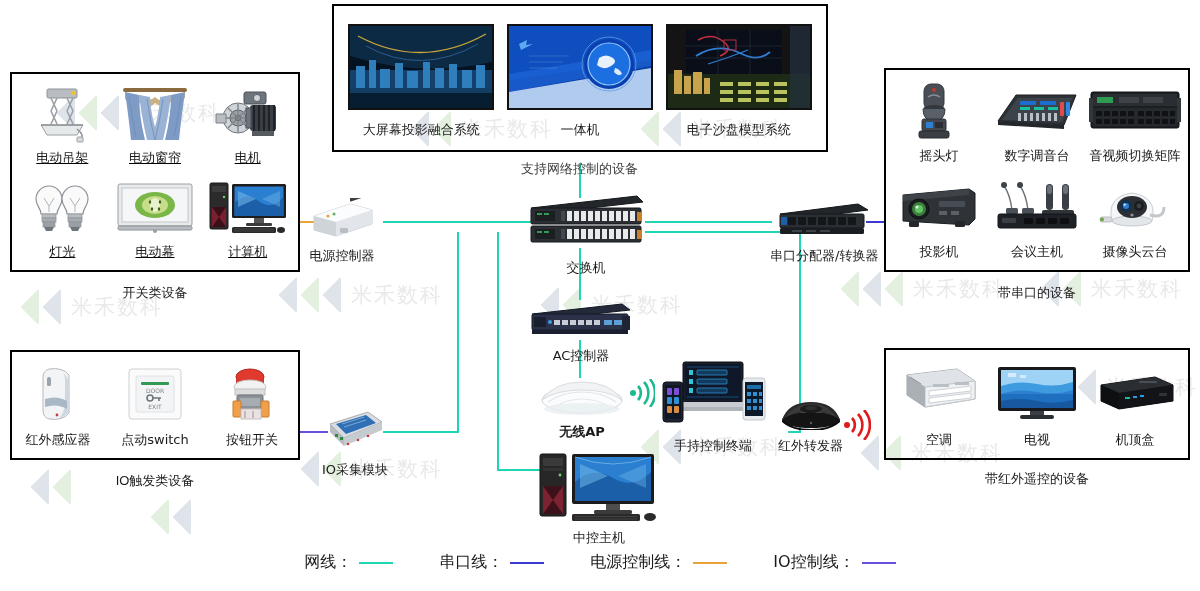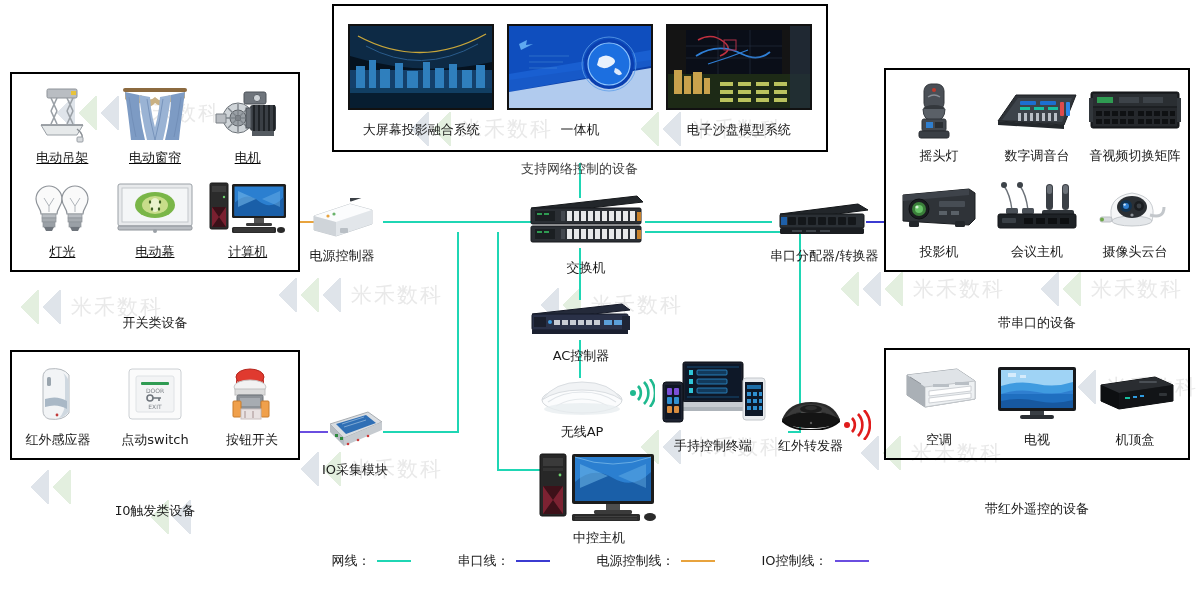--- a/index.html
+++ b/index.html
@@ -31,33 +31,33 @@
   
   #content { position:absolute; inset:0; z-index:2; }
 
   .panel { position:absolute; border:2px solid #000; background:transparent; }
   .panel-grid { display:grid; width:100%; height:100%; }
   .cell { display:flex; flex-direction:column; align-items:center; justify-content:center; }
   .cell .thumb { flex:1; display:flex; align-items:center; justify-content:center; width:100%; }
   .cell .cap { font-size:13px; color:#1a1a1a; padding-bottom:5px; white-space:nowrap;
                font-family:"DejaVu Sans","Liberation Sans",sans-serif; }
   .panel-caption { position:absolute; font-size:13px; color:#1a1a1a; white-space:nowrap; text-align:center;
-                   font-family:Liberation Mono, monospace;margin-top:30px; }
+                   font-family:Liberation Sans, sans-serif; }
 
   .node { position:absolute; display:flex; flex-direction:column; align-items:center; }
   .node .nlabel { font-size:13px; color:#1a1a1a; white-space:nowrap; margin-top:3px;
                   font-family:"DejaVu Sans","Liberation Sans",sans-serif; }
   .free-label { position:absolute; font-size:13px; color:#404040; white-space:nowrap;
                 font-family:"DejaVu Sans","Liberation Sans",sans-serif; }
 
   
   #legend { position:absolute; left:0; top:552px; width:1200px; display:flex;
             justify-content:center; align-items:center; gap:46px; z-index:3; }
   .leg-item { display:flex; align-items:center; gap:7px; }
-  .leg-text { font-size:13px; color:#1a1a1a; white-space:nowrap;
+  .leg-text { font-size:16px; color:#1a1a1a; white-space:nowrap;
               font-family:"DejaVu Sans","Liberation Sans",sans-serif; }
   .leg-swatch { width:34px; height:0; border-top:2px solid #000; }
 
   
   .screen { border:2px solid #111; width:146px; height:86px; overflow:hidden; position:relative; }
 </style>
 </head>
 <body>
 
 <div id="stage">
@@ -807,21 +807,21 @@
               <rect x="86" y="20" width="8" height="5"></rect>
             </g>
           <circle cx="22" cy="22" r="2" fill="#3f9be0"></circle>
           <rect x="4" y="30" width="96" height="4" fill="#1b2030"></rect>
           <rect x="94" y="16" width="8" height="14" fill="#1f2535"></rect>
         </svg>
       </div>
       <div class="nlabel">AC控制器</div>
     </div>
 
-    <div class="node" style="left:540px; top:378px;">
+    <div class="node" style="left:540px; top:378px;font-weight:bold;">
       <div>
         <svg width="84" height="38" viewBox="0 0 84 38">
           <ellipse cx="42" cy="22" rx="40" ry="13" fill="#fbfcfd" stroke="#d3d7db"></ellipse>
           <path d="M2 22 q12 -18 40 -18 q28 0 40 18 q-14 -10 -40 -10 q-26 0 -40 10 z" fill="#f1f3f5" stroke="#d9dde1"></path>
           <path d="M8 24 q14 -10 34 -10 q20 0 34 10" stroke="#dfe3e7" stroke-width="1.2" fill="none"></path>
           <path d="M16 28 q12 -7 26 -7 q14 0 26 7" stroke="#e5e9ec" stroke-width="1.2" fill="none"></path>
           <ellipse cx="42" cy="31" rx="38" ry="6" fill="#e9edf0" opacity=".8"></ellipse>
         </svg>
       </div>
       <div class="nlabel">无线AP</div>

